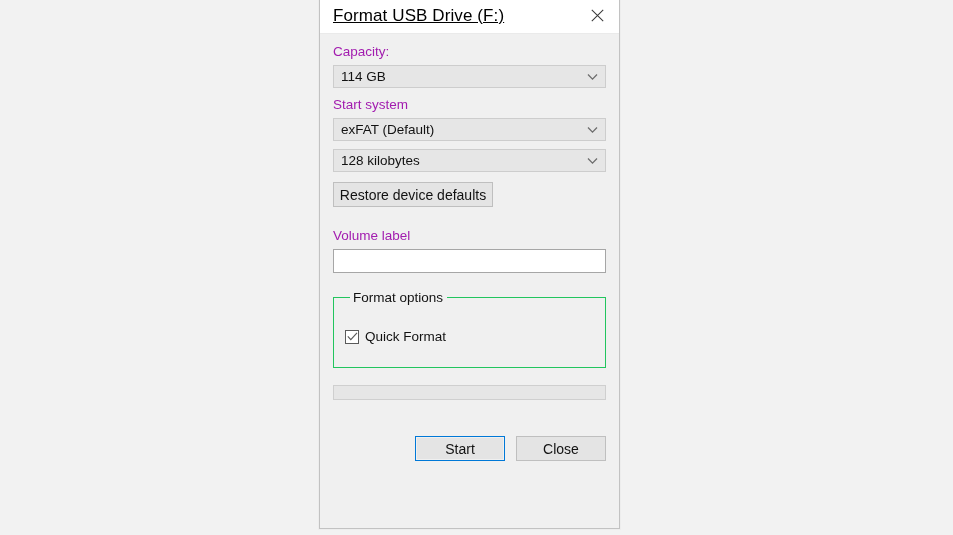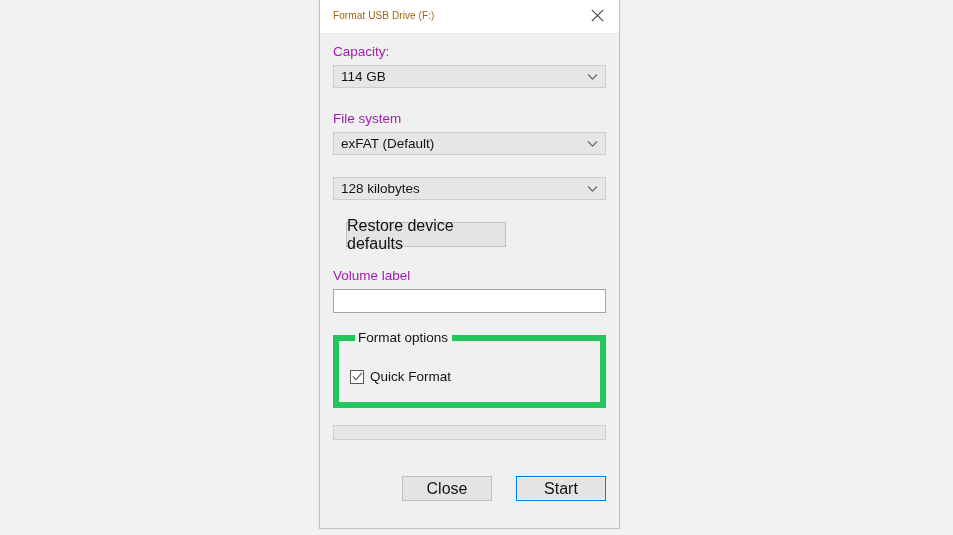--- a/index.html
+++ b/index.html
@@ -32,24 +32,25 @@
   #titlebar {
     height: 36px;
     background: #ffffff;
     border-bottom: 1px solid #eaeaea;
     display: flex;
     align-items: center;
     box-sizing: border-box;
     padding-left: 13px;
   }
   #title-text {
-    font-size: 10px;
-    color: #a16207;
+    font-size: 17px;
+    color: #000000;
     letter-spacing: 0.1px;
     white-space: nowrap;
+    text-decoration: underline;
   }
   #close-button {
     margin-left: auto;
     width: 44px;
     height: 36px;
     display: flex;
     align-items: center;
     justify-content: center;
     cursor: default;
   }
@@ -75,42 +76,41 @@
     height: 23px;
     background: #e6e6e6;
     border: 1px solid #cdcdcd;
     box-sizing: border-box;
     display: flex;
     align-items: center;
     padding-left: 7px;
     font-size: 13.5px;
     color: #121212;
     cursor: default;
-    margin-bottom: 22px;
+    margin-bottom: 8px;
   }
   .combo .chev {
     position: absolute;
     right: 7px;
     top: 50%;
     transform: translateY(-50%);
     display: flex;
   }
 
   .btn {
     font-family: "Liberation Sans", sans-serif;
-    font-size: 16px;
+    font-size: 14px;
     color: #121212;
     background: #e4e4e4;
     border: 1px solid #bfbfbf;
     box-sizing: border-box;
     cursor: default;
     display: flex;
     align-items: center;
     justify-content: center;
-    margin-left: 13px;
   }
 
   #restore-defaults-button {
     width: 160px;
     height: 25px;
     margin-top: 10px;
     margin-bottom: 20px;
   }
 
   #volume-label-input {
@@ -122,21 +122,21 @@
     font-family: "Liberation Sans", sans-serif;
     font-size: 13.5px;
     color: #121212;
     padding: 0 5px;
     outline: none;
     margin-bottom: 17px;
   }
 
   
   #format-options-group {
-    border: 6px solid #22c55e;
+    border: 1px solid #22c55e;
     box-sizing: border-box;
     height: 78px;
     margin: 0;
     padding: 0 0 0 11px;
     position: relative;
   }
   #format-options-legend {
     font-size: 13.5px;
     color: #121212;
     padding: 0 4px 0 3px;
@@ -214,21 +214,21 @@
     <div class="combo">
       <span>114 GB</span>
       <span class="chev">
         <svg width="11" height="7" viewBox="0 0 11 7" aria-hidden="true">
           <path d="M1 1 L5.5 5.6 L10 1" stroke="#6d6d6d" stroke-width="1.3" fill="none"></path>
         </svg>
       </span>
     </div>
 
     
-    <div class="field-label">File system</div>
+    <div class="field-label">Start system</div>
     <div class="combo">
       <span>exFAT (Default)</span>
       <span class="chev">
         <svg width="11" height="7" viewBox="0 0 11 7" aria-hidden="true">
           <path d="M1 1 L5.5 5.6 L10 1" stroke="#6d6d6d" stroke-width="1.3" fill="none"></path>
         </svg>
       </span>
     </div>
 
     
@@ -259,18 +259,18 @@
         </span>
         <span class="clabel">Quick Format</span>
       </div>
     </fieldset>
 
     
     <div id="progress-bar"></div>
 
     
     <div id="footer-buttons">
+      <div class="btn" id="start-button">Start</div>
       <div class="btn" id="close-dialog-button">Close</div>
-      <div class="btn" id="start-button">Start</div>
     </div>
 
   </div>
 </div>
 
 </body></html>

